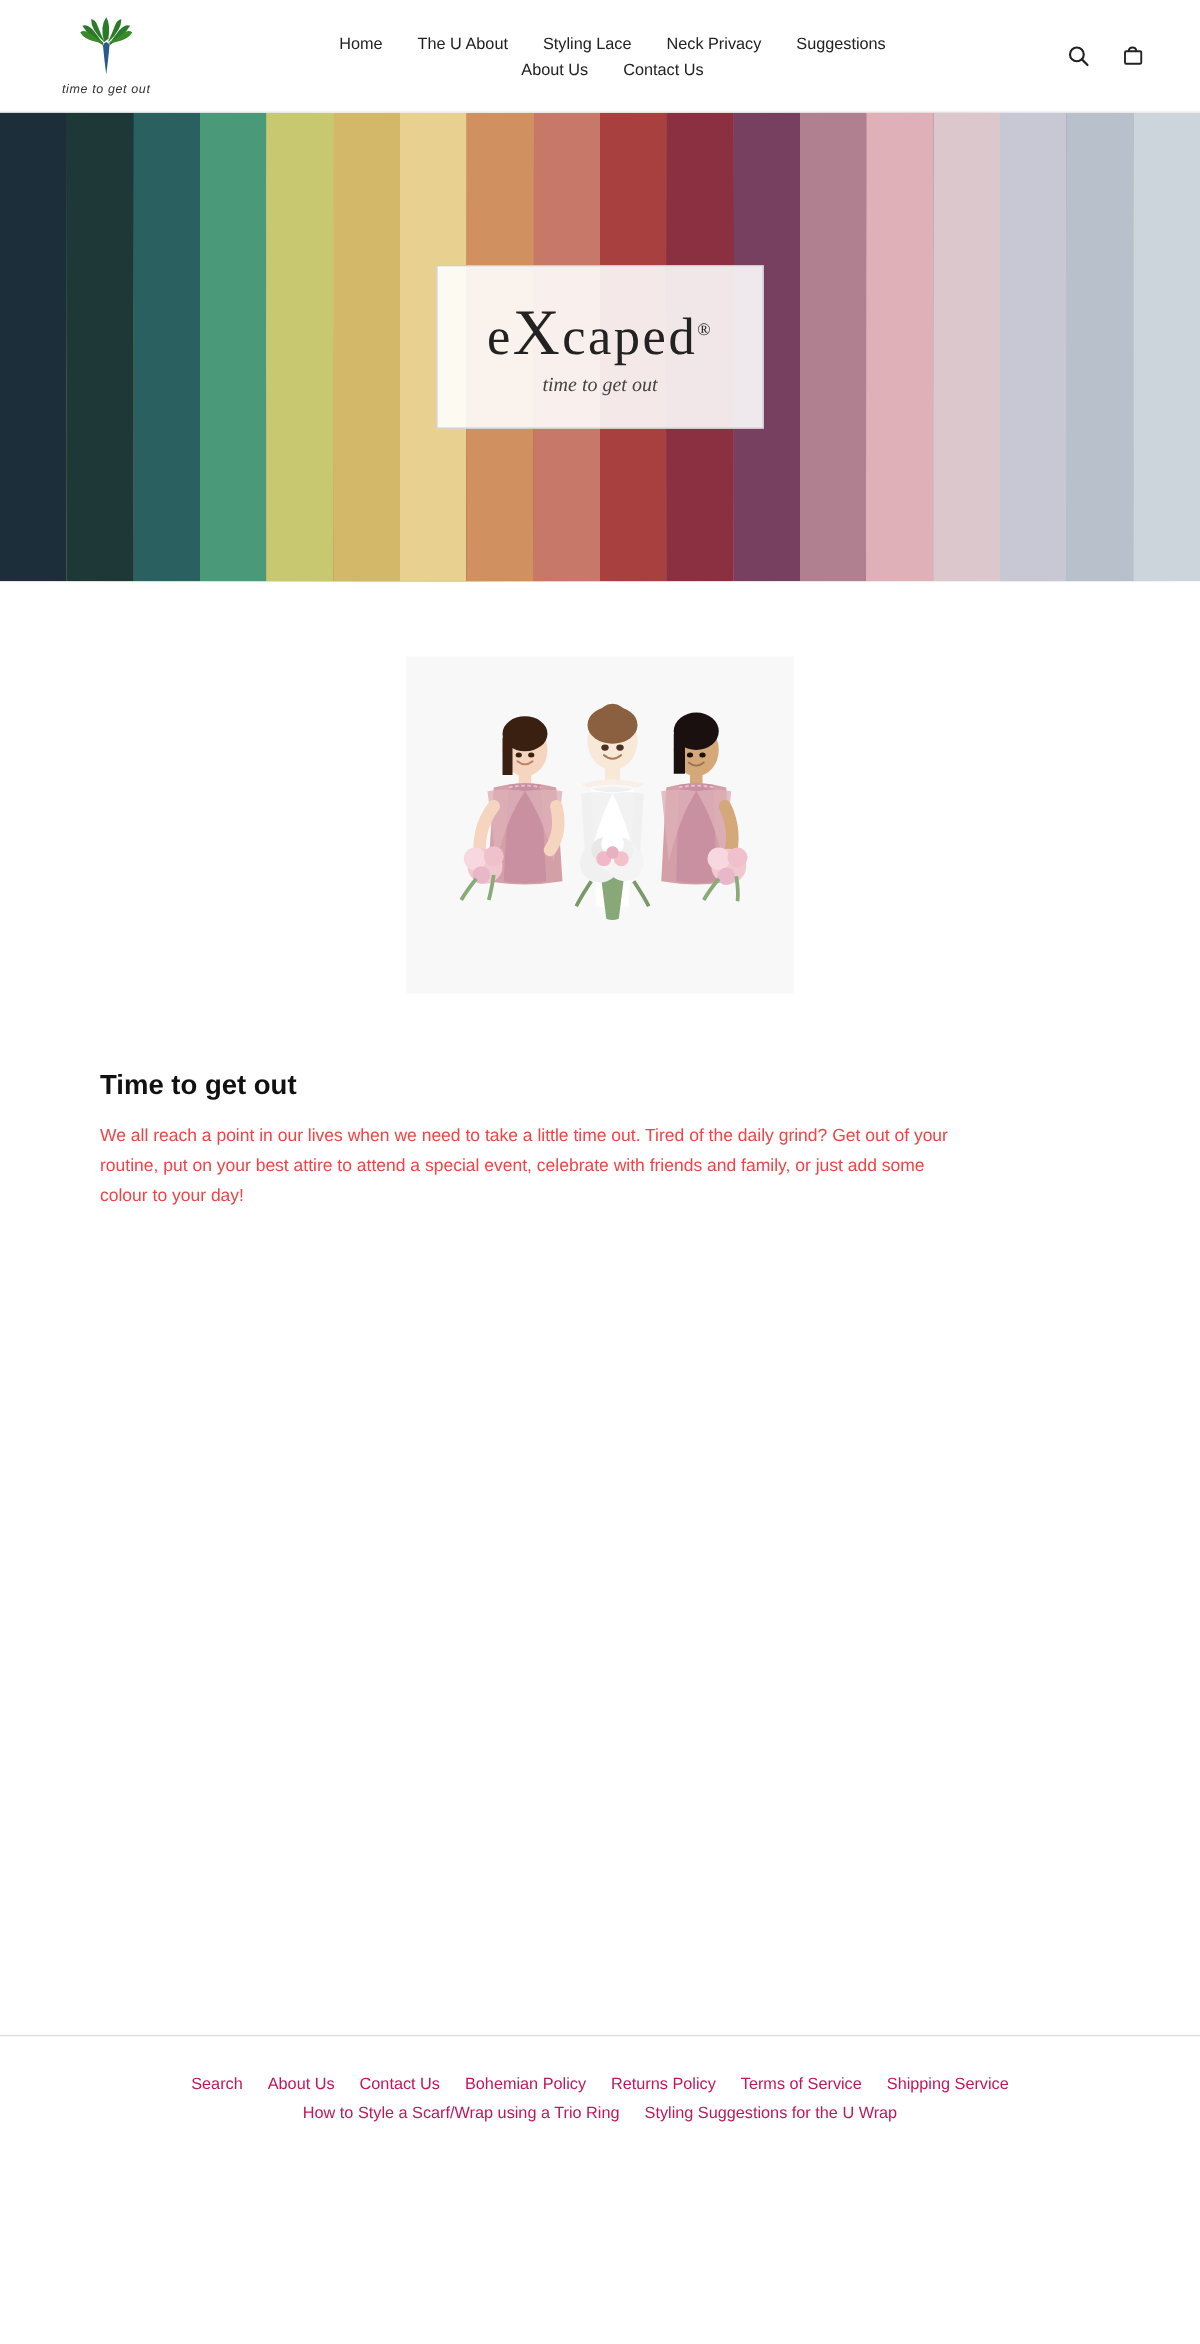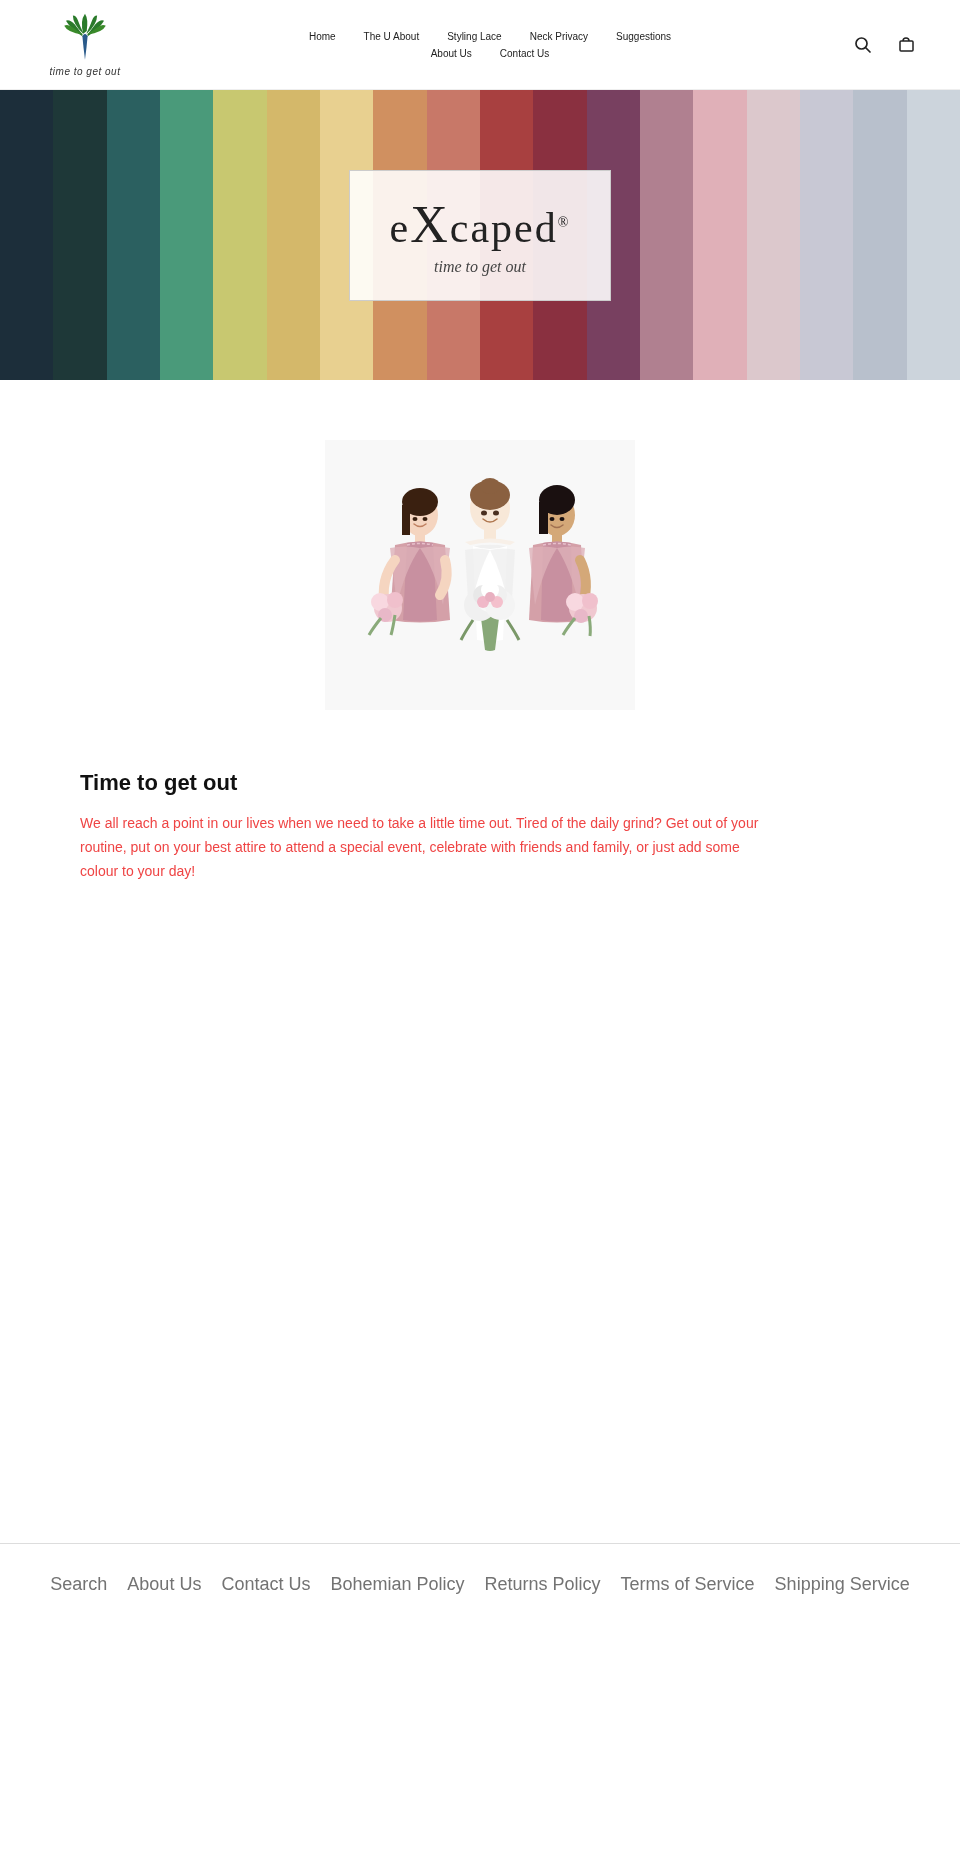--- a/index.html
+++ b/index.html
@@ -42,21 +42,21 @@
     }
     .nav-row {
       display: flex;
       gap: 28px;
       align-items: center;
     }
     .nav-row + .nav-row {
       margin-top: 6px;
     }
     .nav-link {
-      font-size: 10px;
+      font-size: 13px;
       color: #222;
       text-decoration: none;
       cursor: pointer;
       white-space: nowrap;
     }
     .header-icons {
       display: flex;
       align-items: center;
       gap: 16px;
     }
@@ -68,21 +68,21 @@
       color: #222;
       display: flex;
       align-items: center;
       justify-content: center;
       padding: 4px;
     }
 
     
     .hero-banner {
       width: 100%;
-      height: 290px;
+      height: 375px;
       background: linear-gradient(135deg,
         #1a1a2e 0%, #1a3a3a 5%, #2d6a6a 10%,
         #4a9a7a 15%, #d4c87a 20%, #c8b46a 25%,
         #e8d090 30%, #c8a060 35%, #d4906a 40%,
         #b86a6a 45%, #8a3a3a 50%, #6a2a4a 55%,
         #8a5a7a 60%, #b08090 65%, #c8a0a8 70%,
         #e8c0c0 75%, #d4b8c0 80%, #c8c8d0 85%,
         #b0b8c8 90%, #c8d0d8 95%, #dce4e8 100%);
       display: flex;
       align-items: center;
@@ -180,22 +180,22 @@
       background: #fff;
     }
     .footer-links-row {
       display: flex;
       justify-content: center;
       flex-wrap: wrap;
       gap: 6px 20px;
       margin-bottom: 8px;
     }
     .footer-link {
-      font-size: 18px;
-      color: #737373;
+      font-size: 13px;
+      color: #be185d;
       text-decoration: none;
       cursor: pointer;
     }
   </style>
 </head>
 <body>
 
 <header>
   <div class="logo-area">
 
@@ -407,13 +407,17 @@
 <footer>
   <div class="footer-links-row">
     <a class="footer-link">Search</a>
     <a class="footer-link">About Us</a>
     <a class="footer-link">Contact Us</a>
     <a class="footer-link">Bohemian Policy</a>
     <a class="footer-link">Returns Policy</a>
     <a class="footer-link">Terms of Service</a>
     <a class="footer-link">Shipping Service</a>
   </div>
+  <div class="footer-links-row">
+    <a class="footer-link">How to Style a Scarf/Wrap using a Trio Ring</a>
+    <a class="footer-link">Styling Suggestions for the U Wrap</a>
+  </div>
 </footer>
 
 </body></html>

